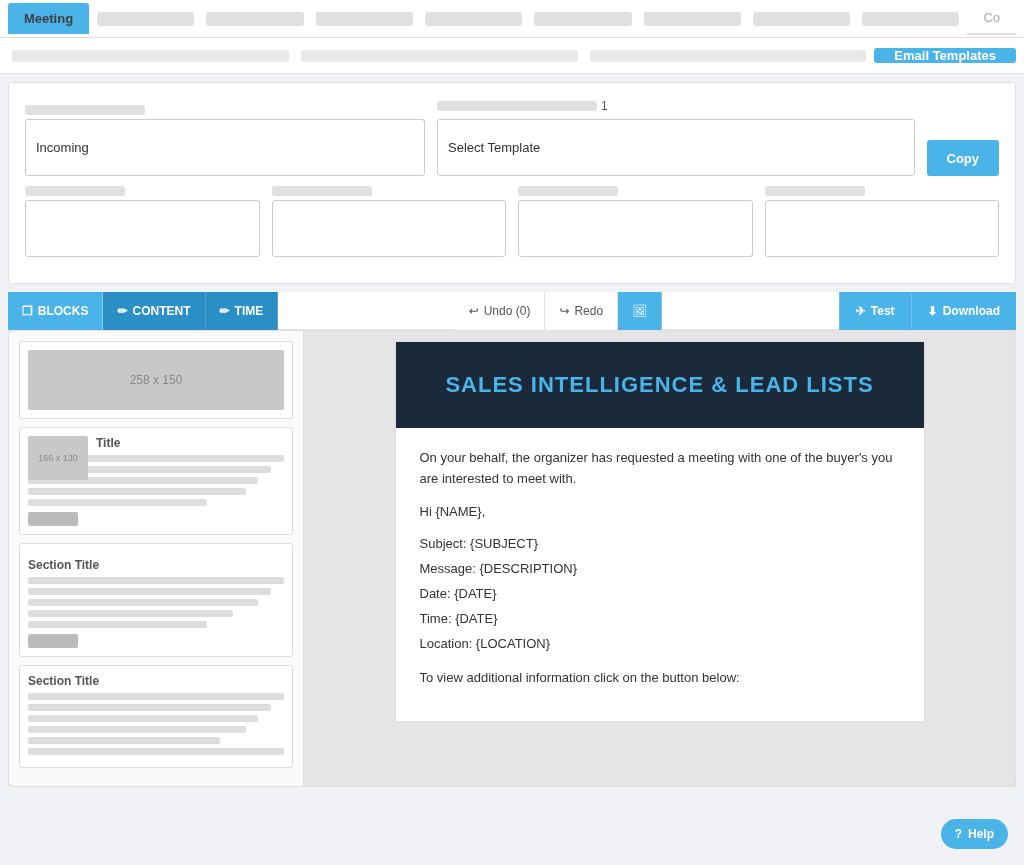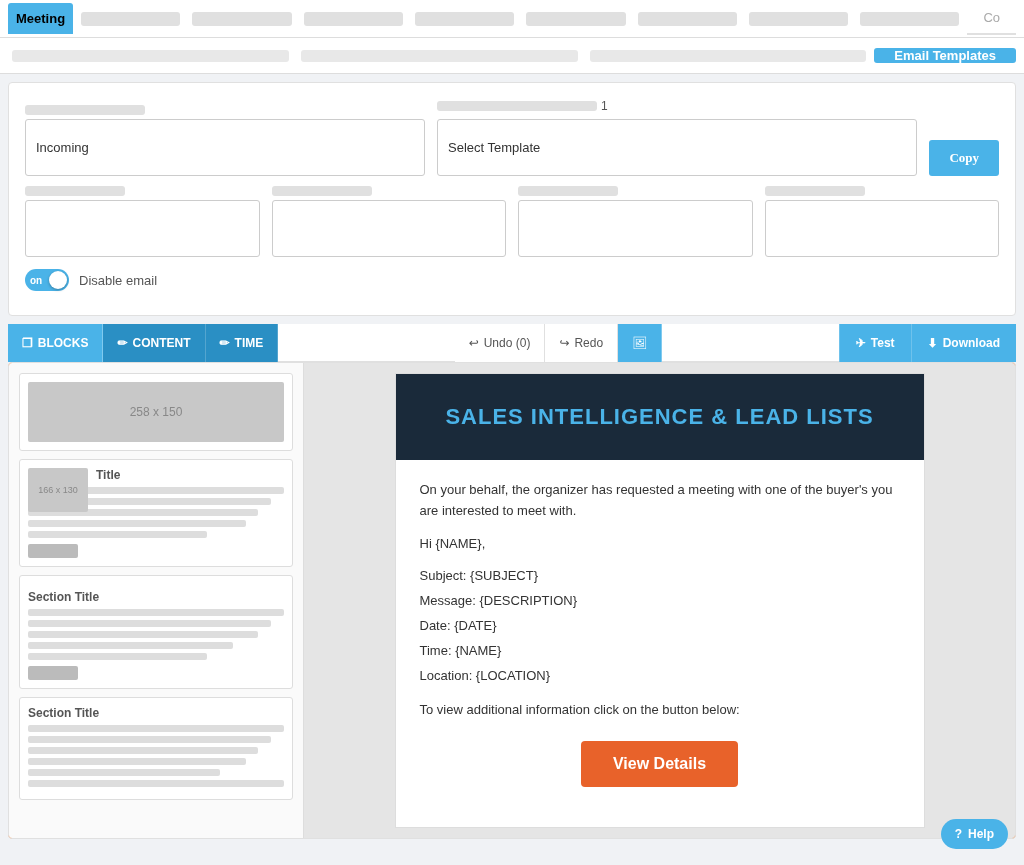--- a/index.html
+++ b/index.html
@@ -9,23 +9,23 @@
     .top-nav {
       display: flex;
       align-items: center;
       background: #fff;
       border-bottom: 1px solid #ddd;
       padding: 0 8px;
       height: 38px;
       gap: 4px;
     }
     .top-nav-tab {
-      padding: 8px 8px;
-      background: #4ab3e8;
-      color: #000000;
+      padding: 8px 16px;
+      background: #4ab3e8;
+      color: #404040;
       font-size: 13px;
       font-weight: bold;
       border-radius: 3px 3px 0 0;
       cursor: pointer;
       white-space: nowrap;
     }
     .top-nav-tab-inactive {
       padding: 8px 16px;
       background: #fff;
       color: #aaa;
@@ -113,21 +113,20 @@
       padding: 8px 20px;
       background: #4ab3e8;
       color: #fff;
       border: none;
       border-radius: 3px;
       font-size: 13px;
       font-weight: bold;
       cursor: pointer;
       white-space: nowrap;
       height: 36px;
-      font-family: Liberation Serif, serif;
     }
 
     
     .small-inputs-row {
       display: flex;
       gap: 12px;
       margin-bottom: 10px;
     }
 
     
@@ -444,27 +443,20 @@
     </div>
   </div>
 
   <div class="small-inputs-row">
     <input class="form-input" style="flex: 1 1 0%;" value="">
     <input class="form-input" style="flex: 1 1 0%;" value="">
     <input class="form-input" style="flex: 1 1 0%;" value="">
     <input class="form-input" style="flex: 1 1 0%;" value="">
   </div>
 
-  <div class="toggle-row">
-    <div class="toggle-switch">
-      <span class="toggle-label-on">on</span>
-      <div class="toggle-knob"></div>
-    </div>
-    <span class="toggle-text">Disable email</span>
-  </div>
 </div>
 
 <div class="editor-toolbar">
   <div class="toolbar-tab">
     <span>❐</span>
     <span>BLOCKS</span>
   </div>
   <div class="toolbar-tab-inactive">
     <span>✏</span>
     <span>CONTENT</span>
@@ -555,27 +547,24 @@
       <div class="email-header">
         <div class="email-header-title">SALES INTELLIGENCE &amp; LEAD LISTS</div>
       </div>
       <div class="email-body">
         <p>On your behalf, the organizer has requested a meeting with one of the buyer's you are interested to meet with.</p>
         <p>Hi {NAME},</p>
         <div>
           <div class="field-line">Subject: {SUBJECT}</div>
           <div class="field-line">Message: {DESCRIPTION}</div>
           <div class="field-line">Date: {DATE}</div>
-          <div class="field-line">Time: {NAME}</div>
+          <div class="field-line">Time: {DATE}</div>
           <div class="field-line">Location: {LOCATION}</div>
         </div>
         <p style="margin-top:14px;">To view additional information click on the button below:</p>
-        <div style="text-align:center; margin: 16px 0;">
-          <button class="view-details-btn">View Details</button>
-        </div>
       </div>
     </div>
   </div>
 </div>
 
 <div class="help-btn">
   <span>?</span>
   <span>Help</span>
 </div>
 

